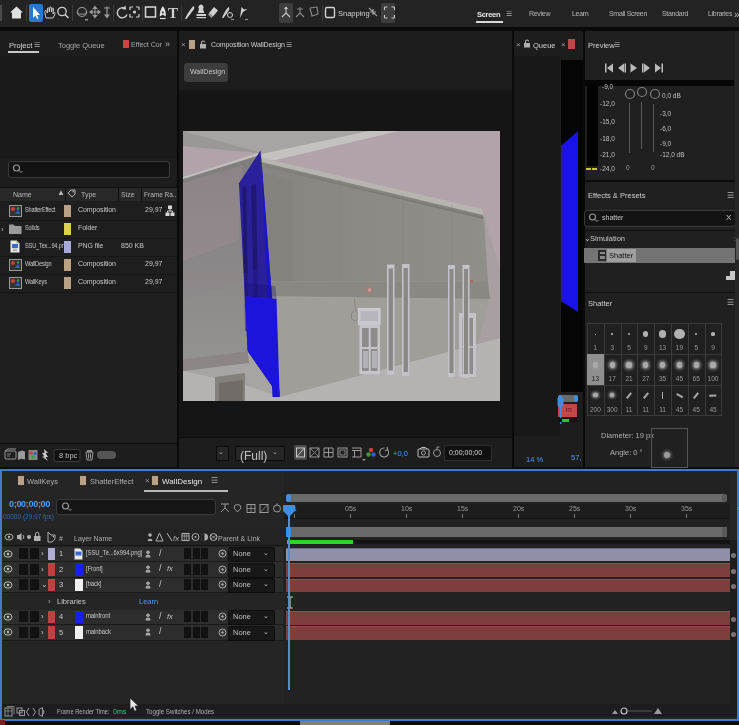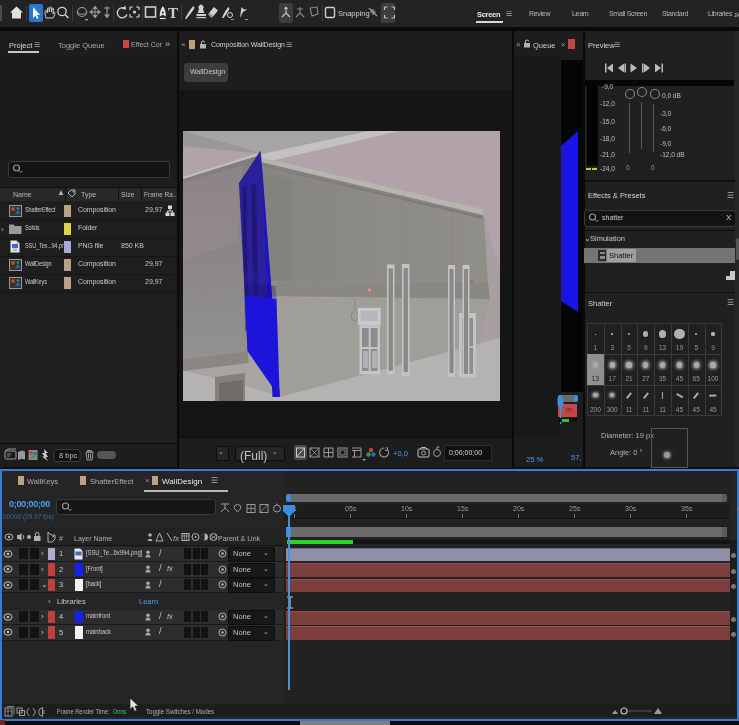--- a/index.html
+++ b/index.html
@@ -346,21 +346,21 @@
 <div class="ab" style="left:512px;top:31px;width:2px;height:436px;background:#0a0a0a;"></div>
 
 <div class="ab" style="left:514px;top:31px;width:46px;height:436px;background:#1d1d1d;"></div>
 <div class="txt" style="left:516px;top:40px;font-size:8px;color:#9a9a9a;">×</div>
 <svg class="ab" style="left:523px;top:39px" width="8" height="9" viewBox="0 0 8 9">
       <rect x="1" y="4" width="6" height="4.5" fill="#b0b0b0"></rect>
       <path d="M2.5 4 v-1.5 a1.5 1.5 0 0 1 3 0" fill="none" stroke="#b0b0b0" stroke-width="1.1"></path>
     </svg>
 <div class="txt" style="left:533px;top:41px;font-size:7.5px;color:#d0d0d0;">Queue</div>
 <div class="ab" style="left:514px;top:56px;width:46px;height:380px;background:#181818;"></div>
-<div class="txt" style="left:526px;top:455px;font-size:7.5px;color:#4a9df5;">25 %</div>
+<div class="txt" style="left:526px;top:455px;font-size:7.5px;color:#4a9df5;">14 %</div>
 
 <div class="ab" style="left:560px;top:31px;width:24px;height:436px;background:#1d1d1d;"></div>
 <div class="txt" style="left:561px;top:40px;font-size:8px;color:#9a9a9a;">×</div>
 <div class="ab" style="left:568px;top:39px;width:6.5px;height:10px;background:#c04545;"></div>
 <div class="ab" style="left:561px;top:60px;width:22px;height:332px;background:#050505;"></div>
 <svg class="ab" style="left:561px;top:60px" width="22" height="332" viewBox="0 0 22 332">
   <polygon points="0,86 17,71 17,252 0,241" fill="#1a13e8"></polygon>
   <polygon points="0,86 3,83 3,243 0,241" fill="#1f17c0"></polygon>
 </svg>
 <div class="ab" style="left:558px;top:395px;width:20px;height:7px;background:#6a6a6a;border-radius:3px;"></div>

